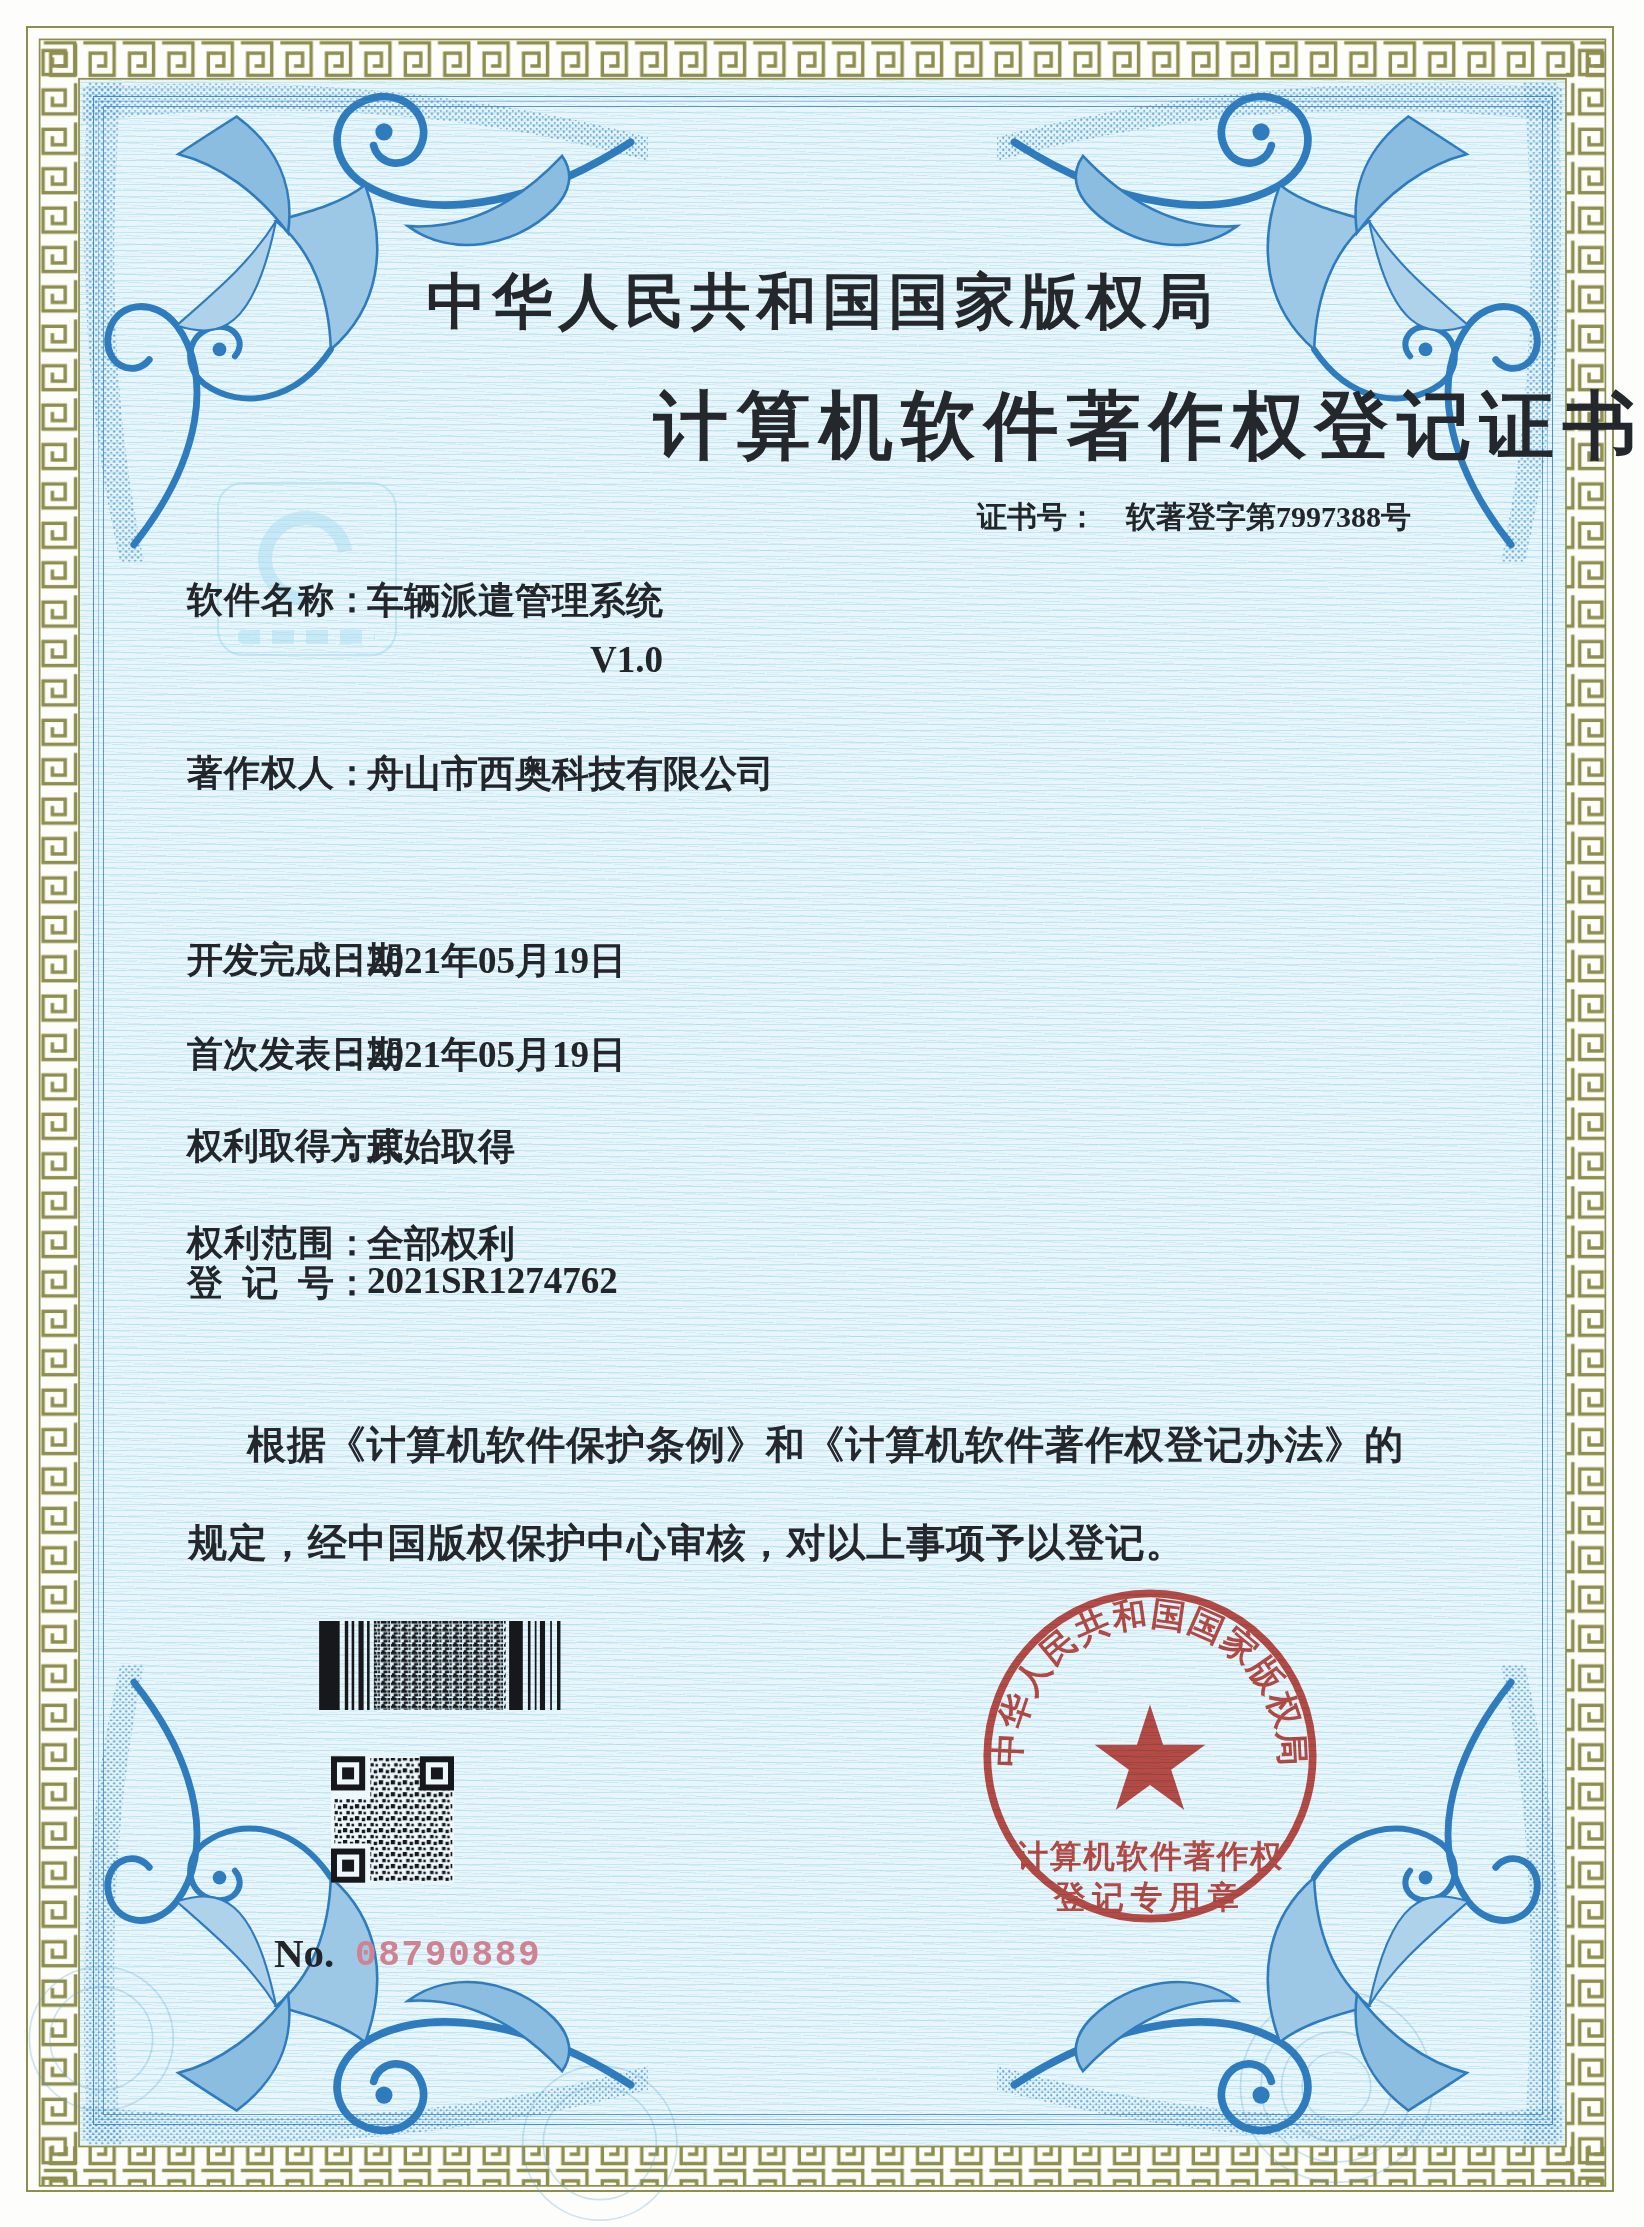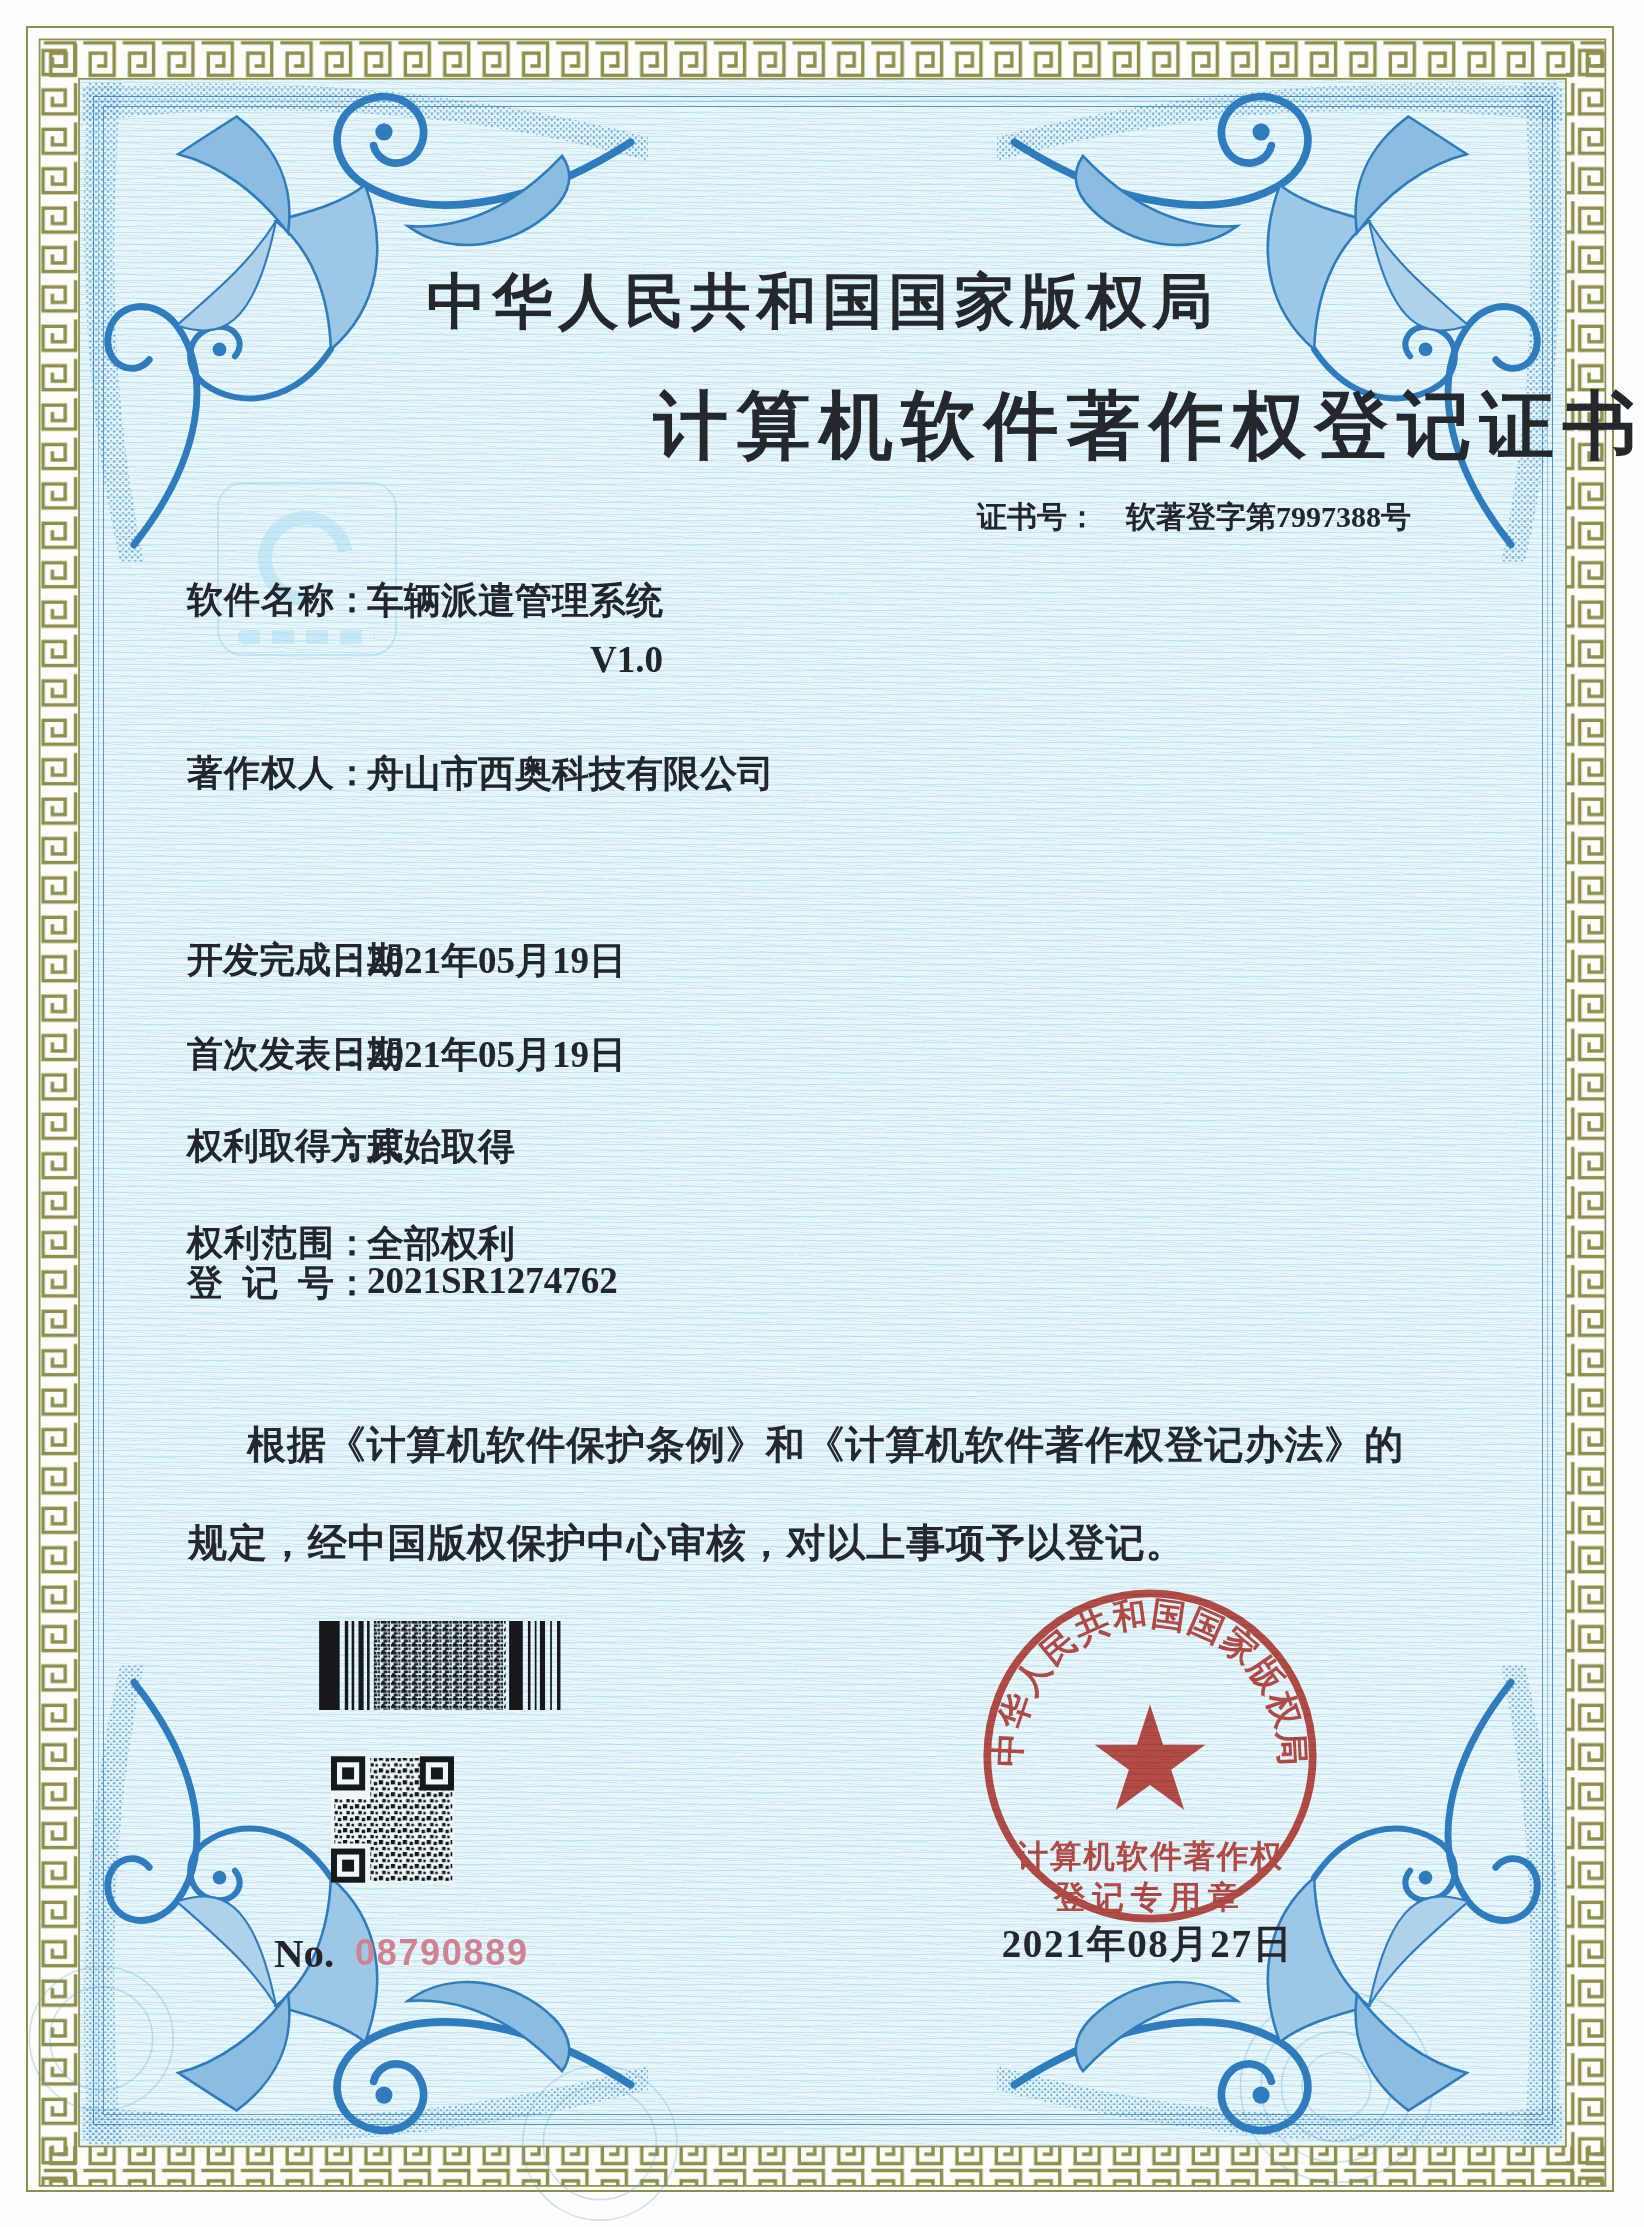--- a/index.html
+++ b/index.html
@@ -46,21 +46,21 @@
   .certno{position:absolute;left:977px;top:497px;font-size:30px;font-weight:bold;white-space:nowrap;}
   .certno .val{margin-left:29px;}
   
   .frow{position:absolute;left:187px;height:62px;font-size:36px;font-weight:bold;white-space:nowrap;}
   .flabel{display:inline-block;width:147px;text-align:justify;text-align-last:justify;}
   .fvalue{position:absolute;left:180px;top:0;white-space:nowrap;font-size:37px;text-align:right;}
   .fvalue .l2{display:block;margin-top:12px;}
   .stmt{position:absolute;font-size:39px;font-weight:600;letter-spacing:0.9px;white-space:nowrap;color:#24272c;}
   
   .serial{position:absolute;left:274px;top:1929px;font-size:41px;font-weight:bold;white-space:nowrap;}
-  .serial .num{font-family:Liberation Sans, sans-serif;font-size:36px;font-weight:600;
+  .serial .num{font-family:Liberation Mono, monospace;font-size:36px;font-weight:600;
     color:#cf8292;letter-spacing:1.7px;margin-left:20.6px;vertical-align:1.7px;}
   
   .issue-date{position:absolute;left:966px;top:1917px;width:363px;text-align:center;
     font-size:39px;font-weight:bold;letter-spacing:1.7px;color:#24272c;}
   .seal-svg{position:absolute;left:977px;top:1583px;mix-blend-mode:multiply;}
   .code-svg{position:absolute;}
 </style>
 </head>
 <body>
 
@@ -225,21 +225,20 @@
       <rect x="13" y="13" width="14" height="14"></rect>
       <rect x="117" y="13" width="14" height="14"></rect>
       <rect x="13" y="121" width="14" height="14"></rect>
     </g>
   </svg>
 
   <div class="serial">
     <span>No.</span><span class="num">08790889</span>
   </div>
 
-  <div class="issue-date">2021年08月27日</div>
 
   <svg class="seal-svg" width="346" height="346" viewBox="0 0 404 404">
     <g transform="translate(202,202)" opacity=".94">
       <circle r="190" fill="none" stroke="#c5433c" stroke-width="9"></circle>
       <polygon fill="#c5433c" points="0,-60 15.3,-13 64.7,-13 24.7,16 40,63 0,34 -40,63 -24.7,16 -64.7,-13 -15.3,-13"></polygon>
       <defs>
         <path id="sealArc" d="M -146.8,39.3 A 152,152 0 1 1 146.8,39.3" fill="none"></path>
       </defs>
       <text font-size="40" font-weight="bold" fill="#c5433c" letter-spacing="2" font-family="Liberation Serif, DejaVu Serif, serif">
         <textPath href="#sealArc" startOffset="50%" text-anchor="middle">中华人民共和国国家版权局</textPath>

